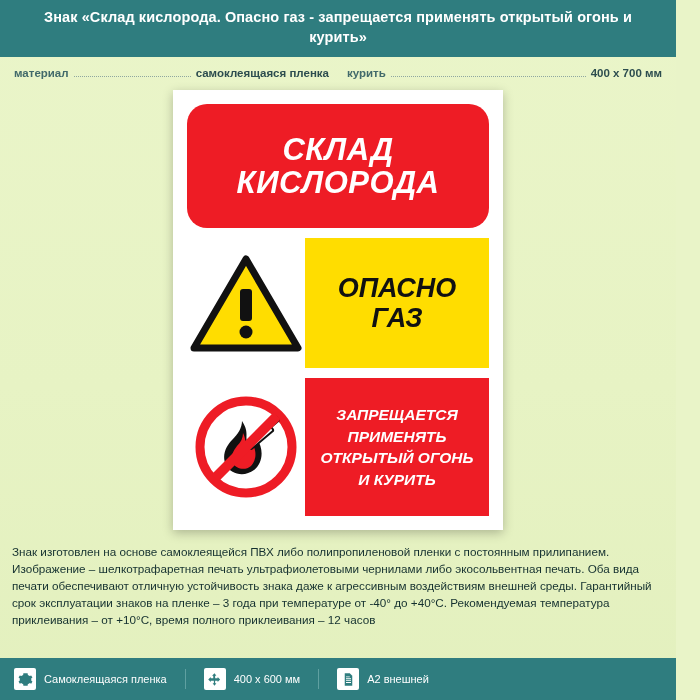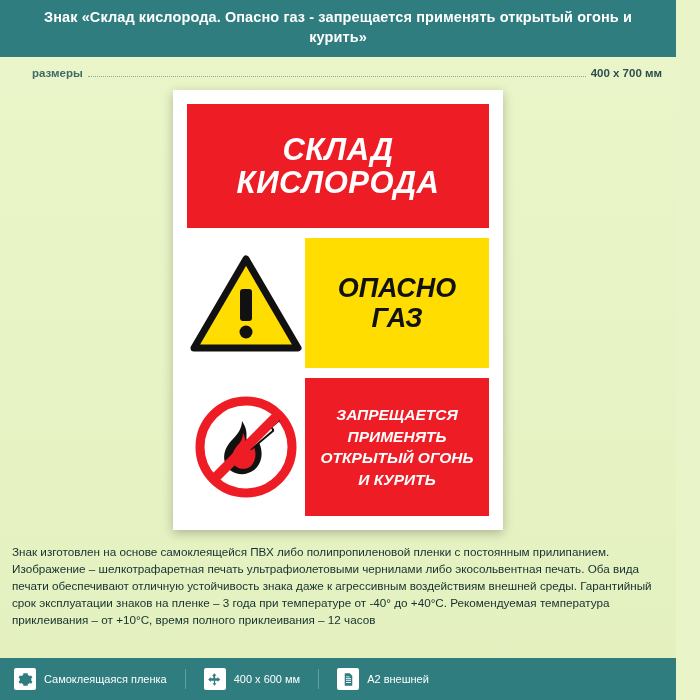--- a/index.html
+++ b/index.html
@@ -87,20 +87,21 @@
     display: flex;
     flex-direction: column;
     align-items: center;
     justify-content: center;
     font-style: italic;
     font-weight: bold;
     font-size: 31px;
     line-height: 1.08;
     letter-spacing: 0.5px;
     text-align: center;
+    border-radius: 20px;
   }
   .row-mid {
     flex: 0 0 130px;
     display: flex;
     gap: 0;
   }
   .warn-tri-box {
     flex: 0 0 118px;
     display: flex;
     align-items: center;
@@ -193,23 +194,28 @@
   .nowrap { white-space: nowrap; }
 </style>
 </head>
 <body>
 
 <div class="page">
 
   <div class="header">Знак «Склад кислорода. Опасно газ - запрещается применять открытый огонь и курить»</div>
 
   <div class="specs">
+    <div class="spec-block">
+      <span class="spec-label">материал</span>
+      <span class="dots"></span>
+      <span class="spec-value">самоклеящаяся пленка</span>
+    </div>
     <div style="width:18px"></div>
     <div class="spec-block">
-      <span class="spec-label">размеры</span>
+      <span class="spec-label">курить</span>
       <span class="dots"></span>
       <span class="spec-value">400 х 700 мм</span>
     </div>
   </div>
 
   <div class="sign-wrap">
     <div class="sign">
 
       <div class="panel-red-title">
         <div>СКЛАД</div>

